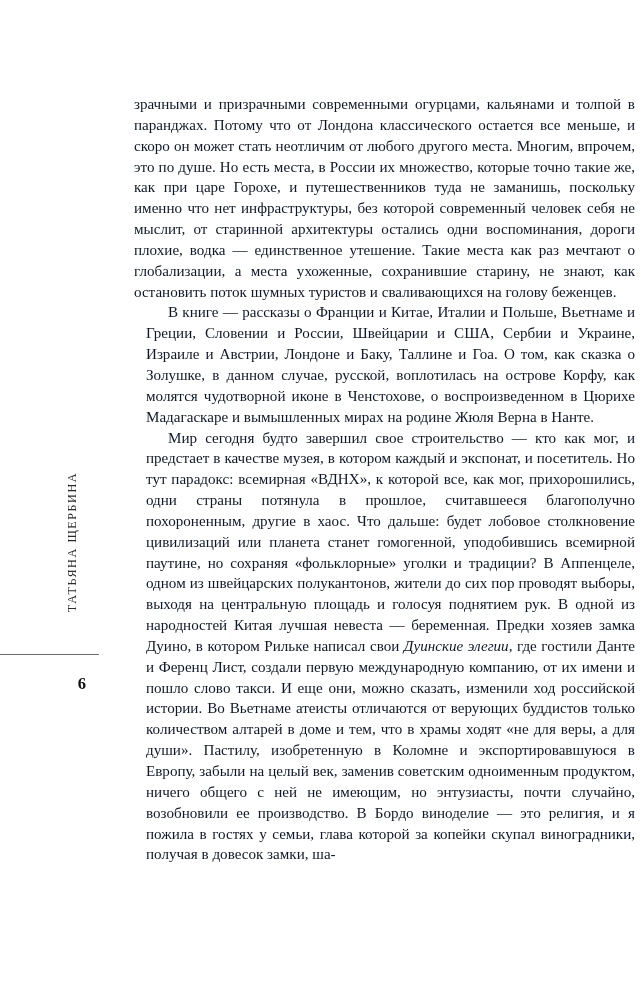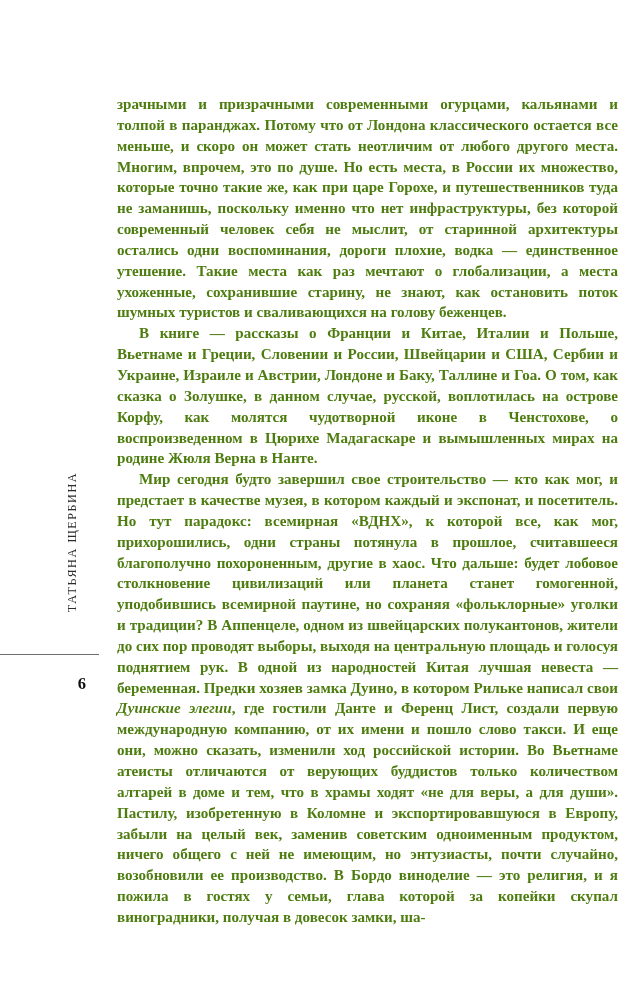--- a/index.html
+++ b/index.html
@@ -53,38 +53,38 @@
     padding-right: 12px;
     box-sizing: border-box;
     font-size: 16.5px;
     font-weight: bold;
     color: #111111;
   }
 
   
   #textblock {
     position: absolute;
-    left: 117px;
+    left: 134px;
     top: 94px;
     width: 501px;
     text-align: justify;
     text-justify: inter-word;
     font-size: 15.1px;
     line-height: 20.85px;
-    color: #4d7c0f;
+    color: #0f172a;
     -webkit-hyphens: manual;
     hyphens: manual;
-    font-weight: bold;
   }
   #textblock p {
     margin: 0;
     text-indent: 0;
   }
   #textblock p.indent {
     text-indent: 22px;
+    margin-left: 12px;
   }
   #textblock i {
     font-style: italic;
   }
 </style>
 </head>
 <body>
 
 <div id="page">
 

